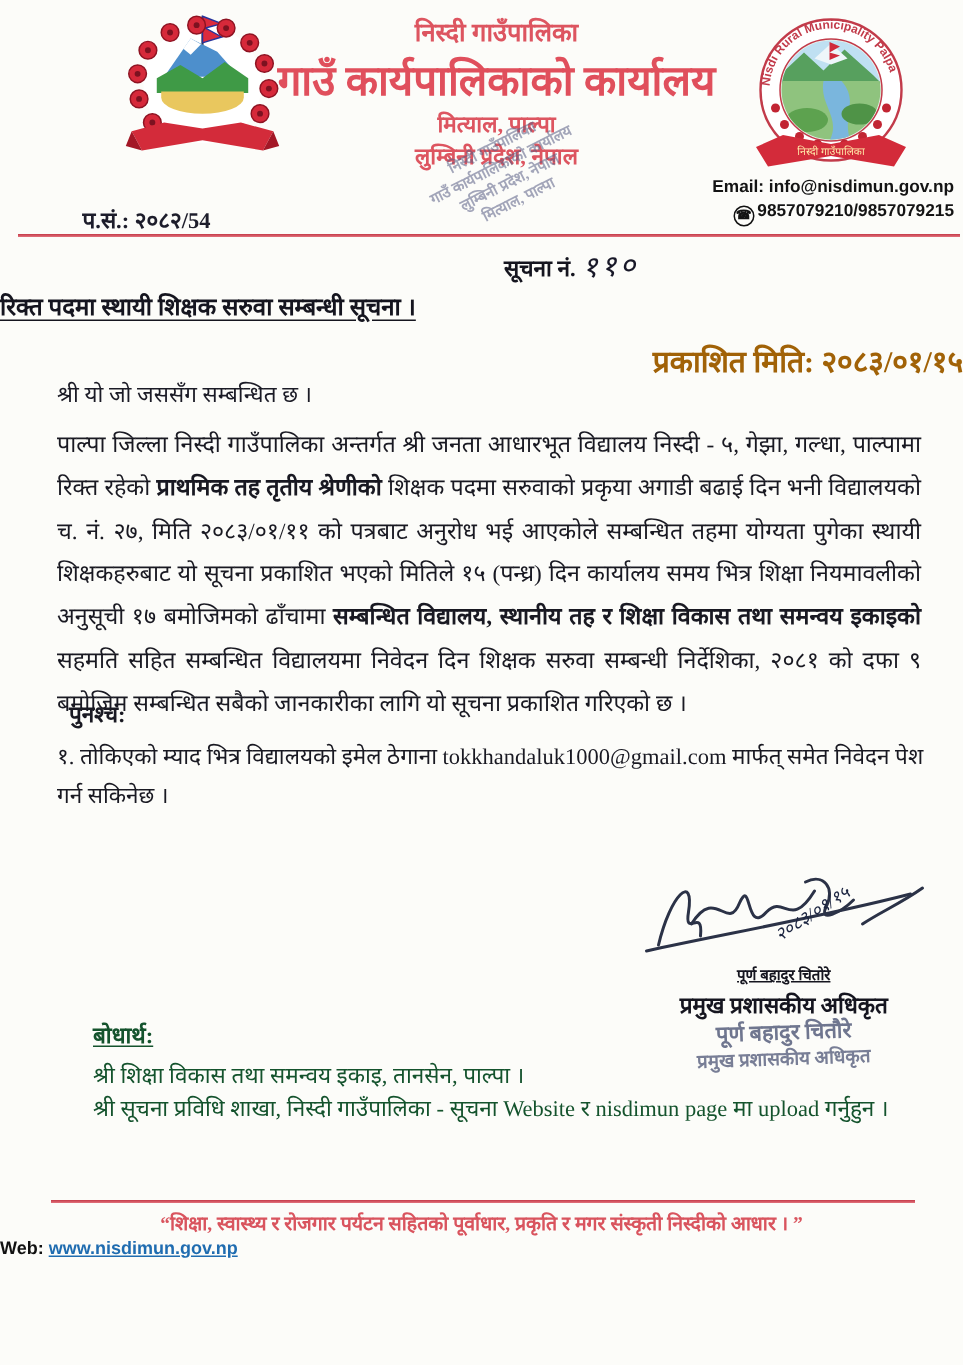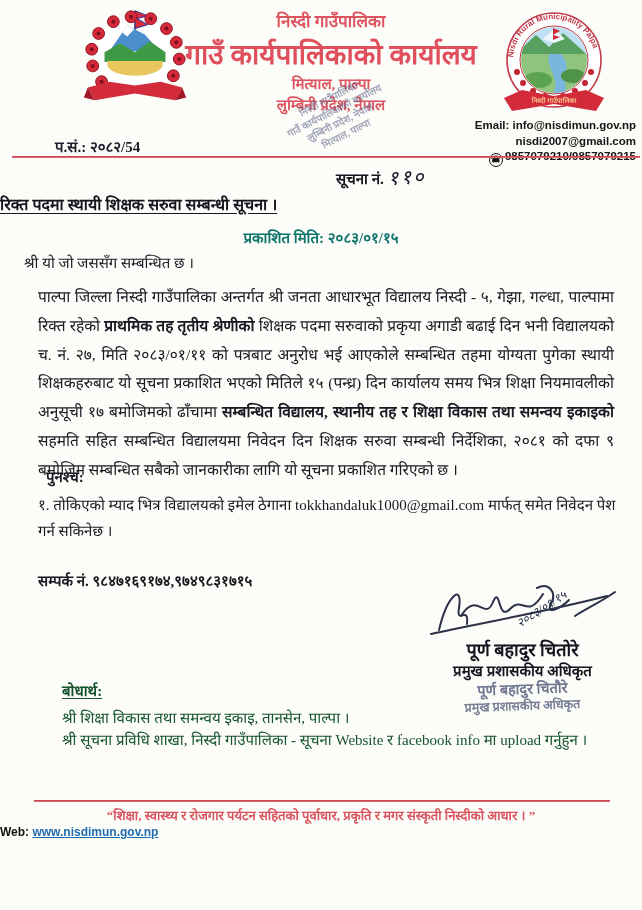--- a/index.html
+++ b/index.html
@@ -38,39 +38,39 @@
   .notice-no{position:absolute; left:336px; top:163px; font-size:15px; font-weight:bold; color:#15151f;}
   .notice-no .hand{
     display:inline-block; font-size:20px; font-weight:normal; color:#181828;
     transform:skewX(-12deg) rotate(-3deg); margin-left:6px; letter-spacing:2px;
   }
   .notice-title{
     position:absolute; left:0; right:0; top:193px; 
     font-size:16px; font-weight:bold; color:#15151f;
   }
   .notice-title span{text-decoration:underline; text-underline-offset:3px;}
-  .pub-date{position:absolute; left:0; right:0; top:227px; text-align:center; font-size:15px; font-weight:bold; color:#0f766e;}
-  .salutation{position:absolute; left:24px; top:252px; font-size:15px; color:#1b1b26;}
+  .pub-date{position:absolute; left:0; right:0; top:227px; text-align:right; font-size:20px; font-weight:bold; color:#a16207;}
+  .salutation{position:absolute; left:38px; top:252px; font-size:15px; color:#1b1b26;}
   
   .body-para{
     position:absolute; left:38px; width:576px; top:283px;
     font-size:15.5px; line-height:28.8px; text-align:justify; color:#191922;
   }
   .bold{font-weight:bold;}
   .ps{position:absolute; left:38px; width:578px; top:464px; font-size:15px; line-height:26px; color:#191922;}
   .ps-label{font-weight:bold; margin-left:8px; margin-bottom:2px;}
   .contact-line{position:absolute; left:38px; top:570px; font-size:15px; font-weight:bold; color:#191922;}
   
   .sig-block{position:absolute; left:415px; top:578px; width:215px; text-align:center;}
   .sig-svg{position:relative; width:200px; height:62px; margin-left:10px;}
   .sig-date{
     position:absolute; left:88px; top:22px; transform:rotate(-33deg);
     font-size:12px; color:#1b2440; white-space:nowrap; font-style:italic;
   }
-  .sig-name{font-size:18px; font-weight:bold; color:#15151f; line-height:21px;}
+  .sig-name{font-size:10px; font-weight:bold; color:#15151f; line-height:21px;text-decoration:underline;}
   .sig-post{font-size:15px; font-weight:bold; color:#15151f; line-height:20px;}
   .stamp-name{font-size:14.5px; font-weight:bold; color:#4d5575; opacity:.8; transform:rotate(-2deg); line-height:17px;}
   .stamp-post{font-size:12.5px; font-weight:bold; color:#4d5575; opacity:.75; transform:rotate(-2deg); line-height:16px;}
   
   .cc{position:absolute; left:62px; top:680px; font-size:15px; color:#14532d; line-height:22.5px;}
   .cc-label{font-weight:bold; text-decoration:underline; text-underline-offset:2px; margin-bottom:4px;}
   
   .footer-rule{position:absolute; left:34px; width:576px; top:800px; height:2.2px;
     background:linear-gradient(#c43a48,#e2737e);}
   .slogan{position:absolute; left:0; right:0; top:806px; text-align:center;
@@ -181,21 +181,20 @@
 
   <div class="ink-stamp">
     <div>निस्दी गाउँपालिका</div>
     <div>गाउँ कार्यपालिकाको कार्यालय</div>
     <div>लुम्बिनी प्रदेश, नेपाल</div>
     <div>मित्याल, पाल्पा</div>
   </div>
 
   <div class="contact-block">
     <div>Email: info@nisdimun.gov.np</div>
-    <div>nisdi2007@gmail.com</div>
     <div>
       <span class="phone-icon">☎</span><span>9857079210/9857079215</span>
     </div>
   </div>
 
   <div class="ref-no">प.सं.: २०८२/54</div>
   <div class="red-rule"></div>
 
   <div class="notice-no">
     <span>सूचना नं.</span><span class="hand">११०</span>
@@ -204,21 +203,20 @@
   <div class="pub-date">प्रकाशित मिति: २०८३/०१/१५</div>
   <div class="salutation">श्री यो जो जससँग सम्बन्धित छ ।</div>
 
   <div class="body-para"><span>पाल्पा जिल्ला निस्दी गाउँपालिका अन्तर्गत श्री जनता आधारभूत विद्यालय निस्दी - ५, गेझा, गल्धा, पाल्पामा रिक्त रहेको </span><span class="bold">प्राथमिक तह तृतीय श्रेणीको</span><span> शिक्षक पदमा सरुवाको प्रकृया अगाडी बढाई दिन भनी विद्यालयको च. नं. २७, मिति २०८३/०१/११ को पत्रबाट अनुरोध भई आएकोले सम्बन्धित तहमा योग्यता पुगेका स्थायी शिक्षकहरुबाट यो सूचना प्रकाशित भएको मितिले १५ (पन्ध्र) दिन कार्यालय समय भित्र शिक्षा नियमावलीको अनुसूची १७ बमोजिमको ढाँचामा </span><span class="bold">सम्बन्धित विद्यालय, स्थानीय तह र शिक्षा विकास तथा समन्वय इकाइको</span><span> सहमति सहित सम्बन्धित विद्यालयमा निवेदन दिन शिक्षक सरुवा सम्बन्धी निर्देशिका, २०८१ को दफा ९ बमोजिम सम्बन्धित सबैको जानकारीका लागि यो सूचना प्रकाशित गरिएको छ ।</span></div>
 
   <div class="ps">
     <div class="ps-label">पुनश्च:</div>
     <div>१. तोकिएको म्याद भित्र विद्यालयको इमेल ठेगाना tokkhandaluk1000@gmail.com मार्फत् समेत निवेदन पेश गर्न सकिनेछ ।</div>
   </div>
 
-  <div class="contact-line">सम्पर्क नं. ९८४७१६९१७४,९७४९८३१७१५</div>
 
   <div class="sig-block">
     <div class="sig-svg">
       <svg viewBox="0 0 200 62" width="200" height="62">
         <g fill="none" stroke="#1a2138" stroke-width="2" stroke-linecap="round" opacity="0.92">
           <path d="M14,52 C22,18 38,4 34,30 C31,48 44,26 42,46"></path>
           <path d="M36,38 C52,12 60,44 68,24 C76,6 72,46 86,30 C98,18 102,42 118,16"></path>
           <path d="M112,10 C124,4 132,14 126,26 C120,38 136,30 144,22"></path>
           <path d="M6,56 C50,46 120,34 182,18"></path>
           <path d="M150,38 C162,30 176,24 190,14"></path>
@@ -228,21 +226,21 @@
     </div>
     <div class="sig-name">पूर्ण बहादुर चितोरे</div>
     <div class="sig-post">प्रमुख प्रशासकीय अधिकृत</div>
     <div class="stamp-name">पूर्ण बहादुर चितौरे</div>
     <div class="stamp-post">प्रमुख प्रशासकीय अधिकृत</div>
   </div>
 
   <div class="cc">
     <div class="cc-label">बोधार्थ:</div>
     <div>श्री शिक्षा विकास तथा समन्वय इकाइ, तानसेन, पाल्पा ।</div>
-    <div>श्री सूचना प्रविधि शाखा, निस्दी गाउँपालिका - सूचना Website र facebook info मा upload गर्नुहुन ।</div>
+    <div>श्री सूचना प्रविधि शाखा, निस्दी गाउँपालिका - सूचना Website र nisdimun page मा upload गर्नुहुन ।</div>
   </div>
 
   <div class="footer-rule"></div>
   <div class="slogan">“शिक्षा, स्वास्थ्य र रोजगार पर्यटन सहितको पूर्वाधार, प्रकृति र मगर संस्कृती निस्दीको आधार । ”</div>
   <div class="webline">
     <span>Web:</span>
     <span class="weblink">www.nisdimun.gov.np</span>
   </div>
 
 </div>

